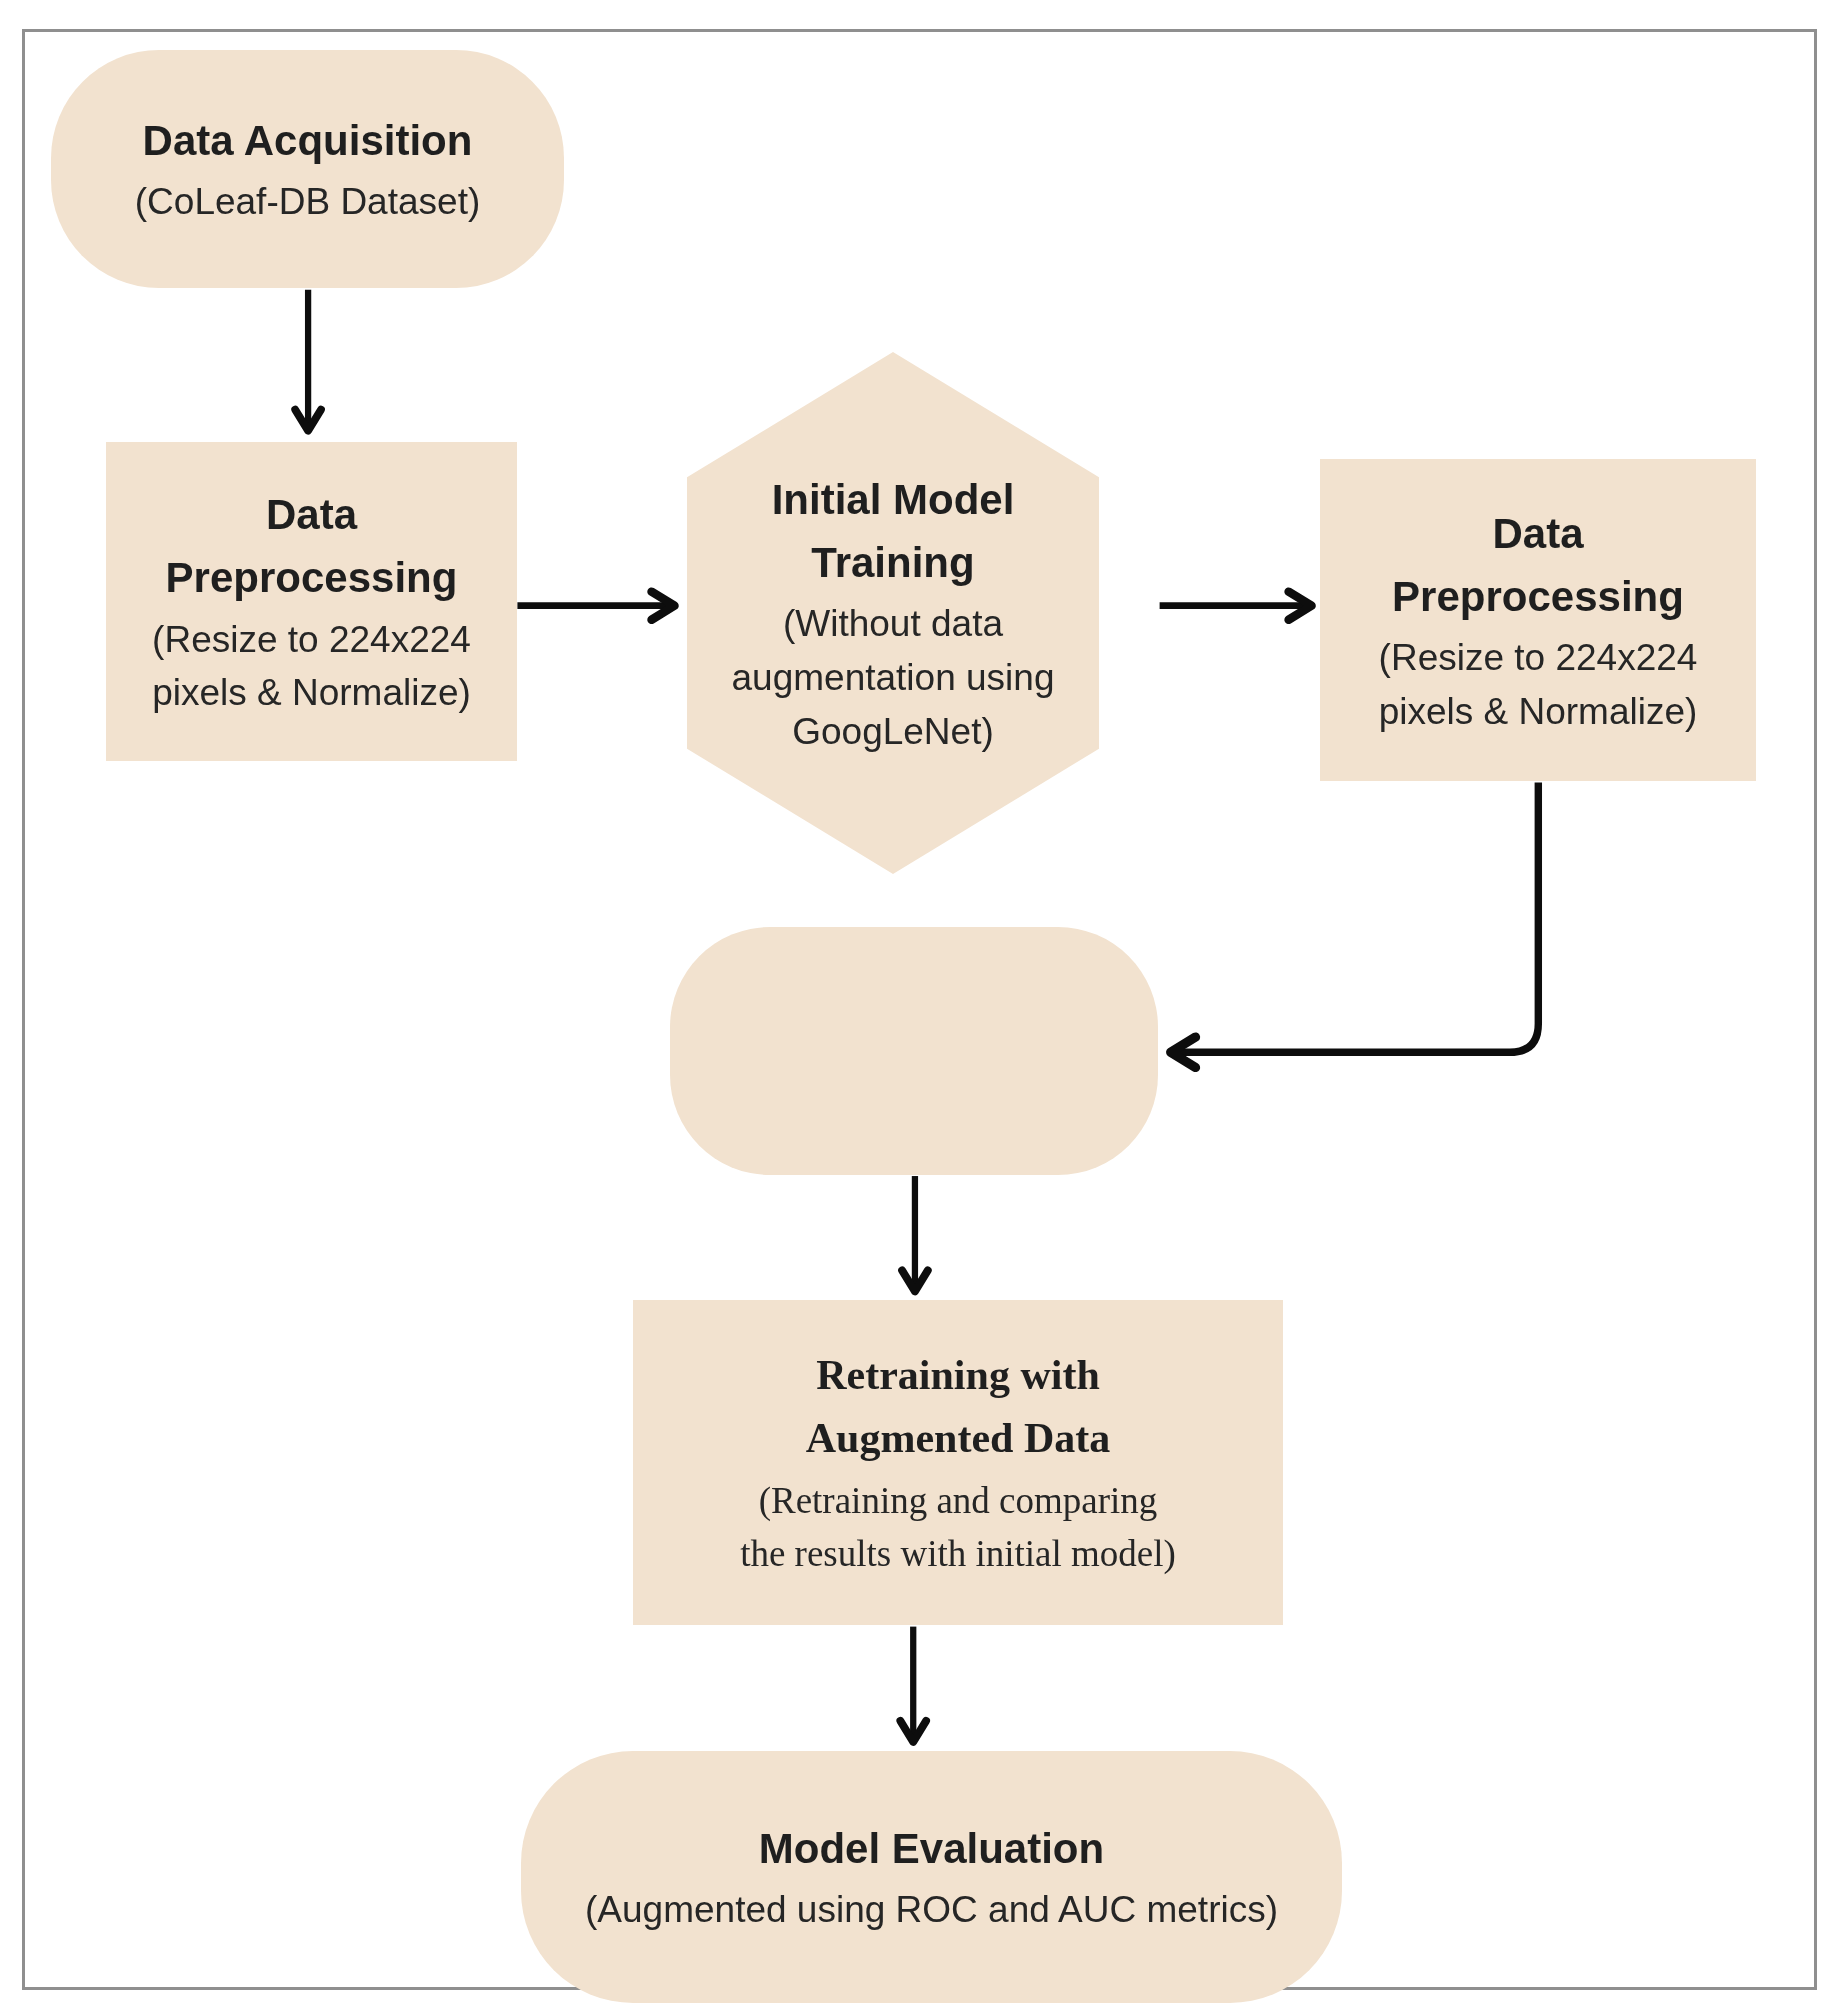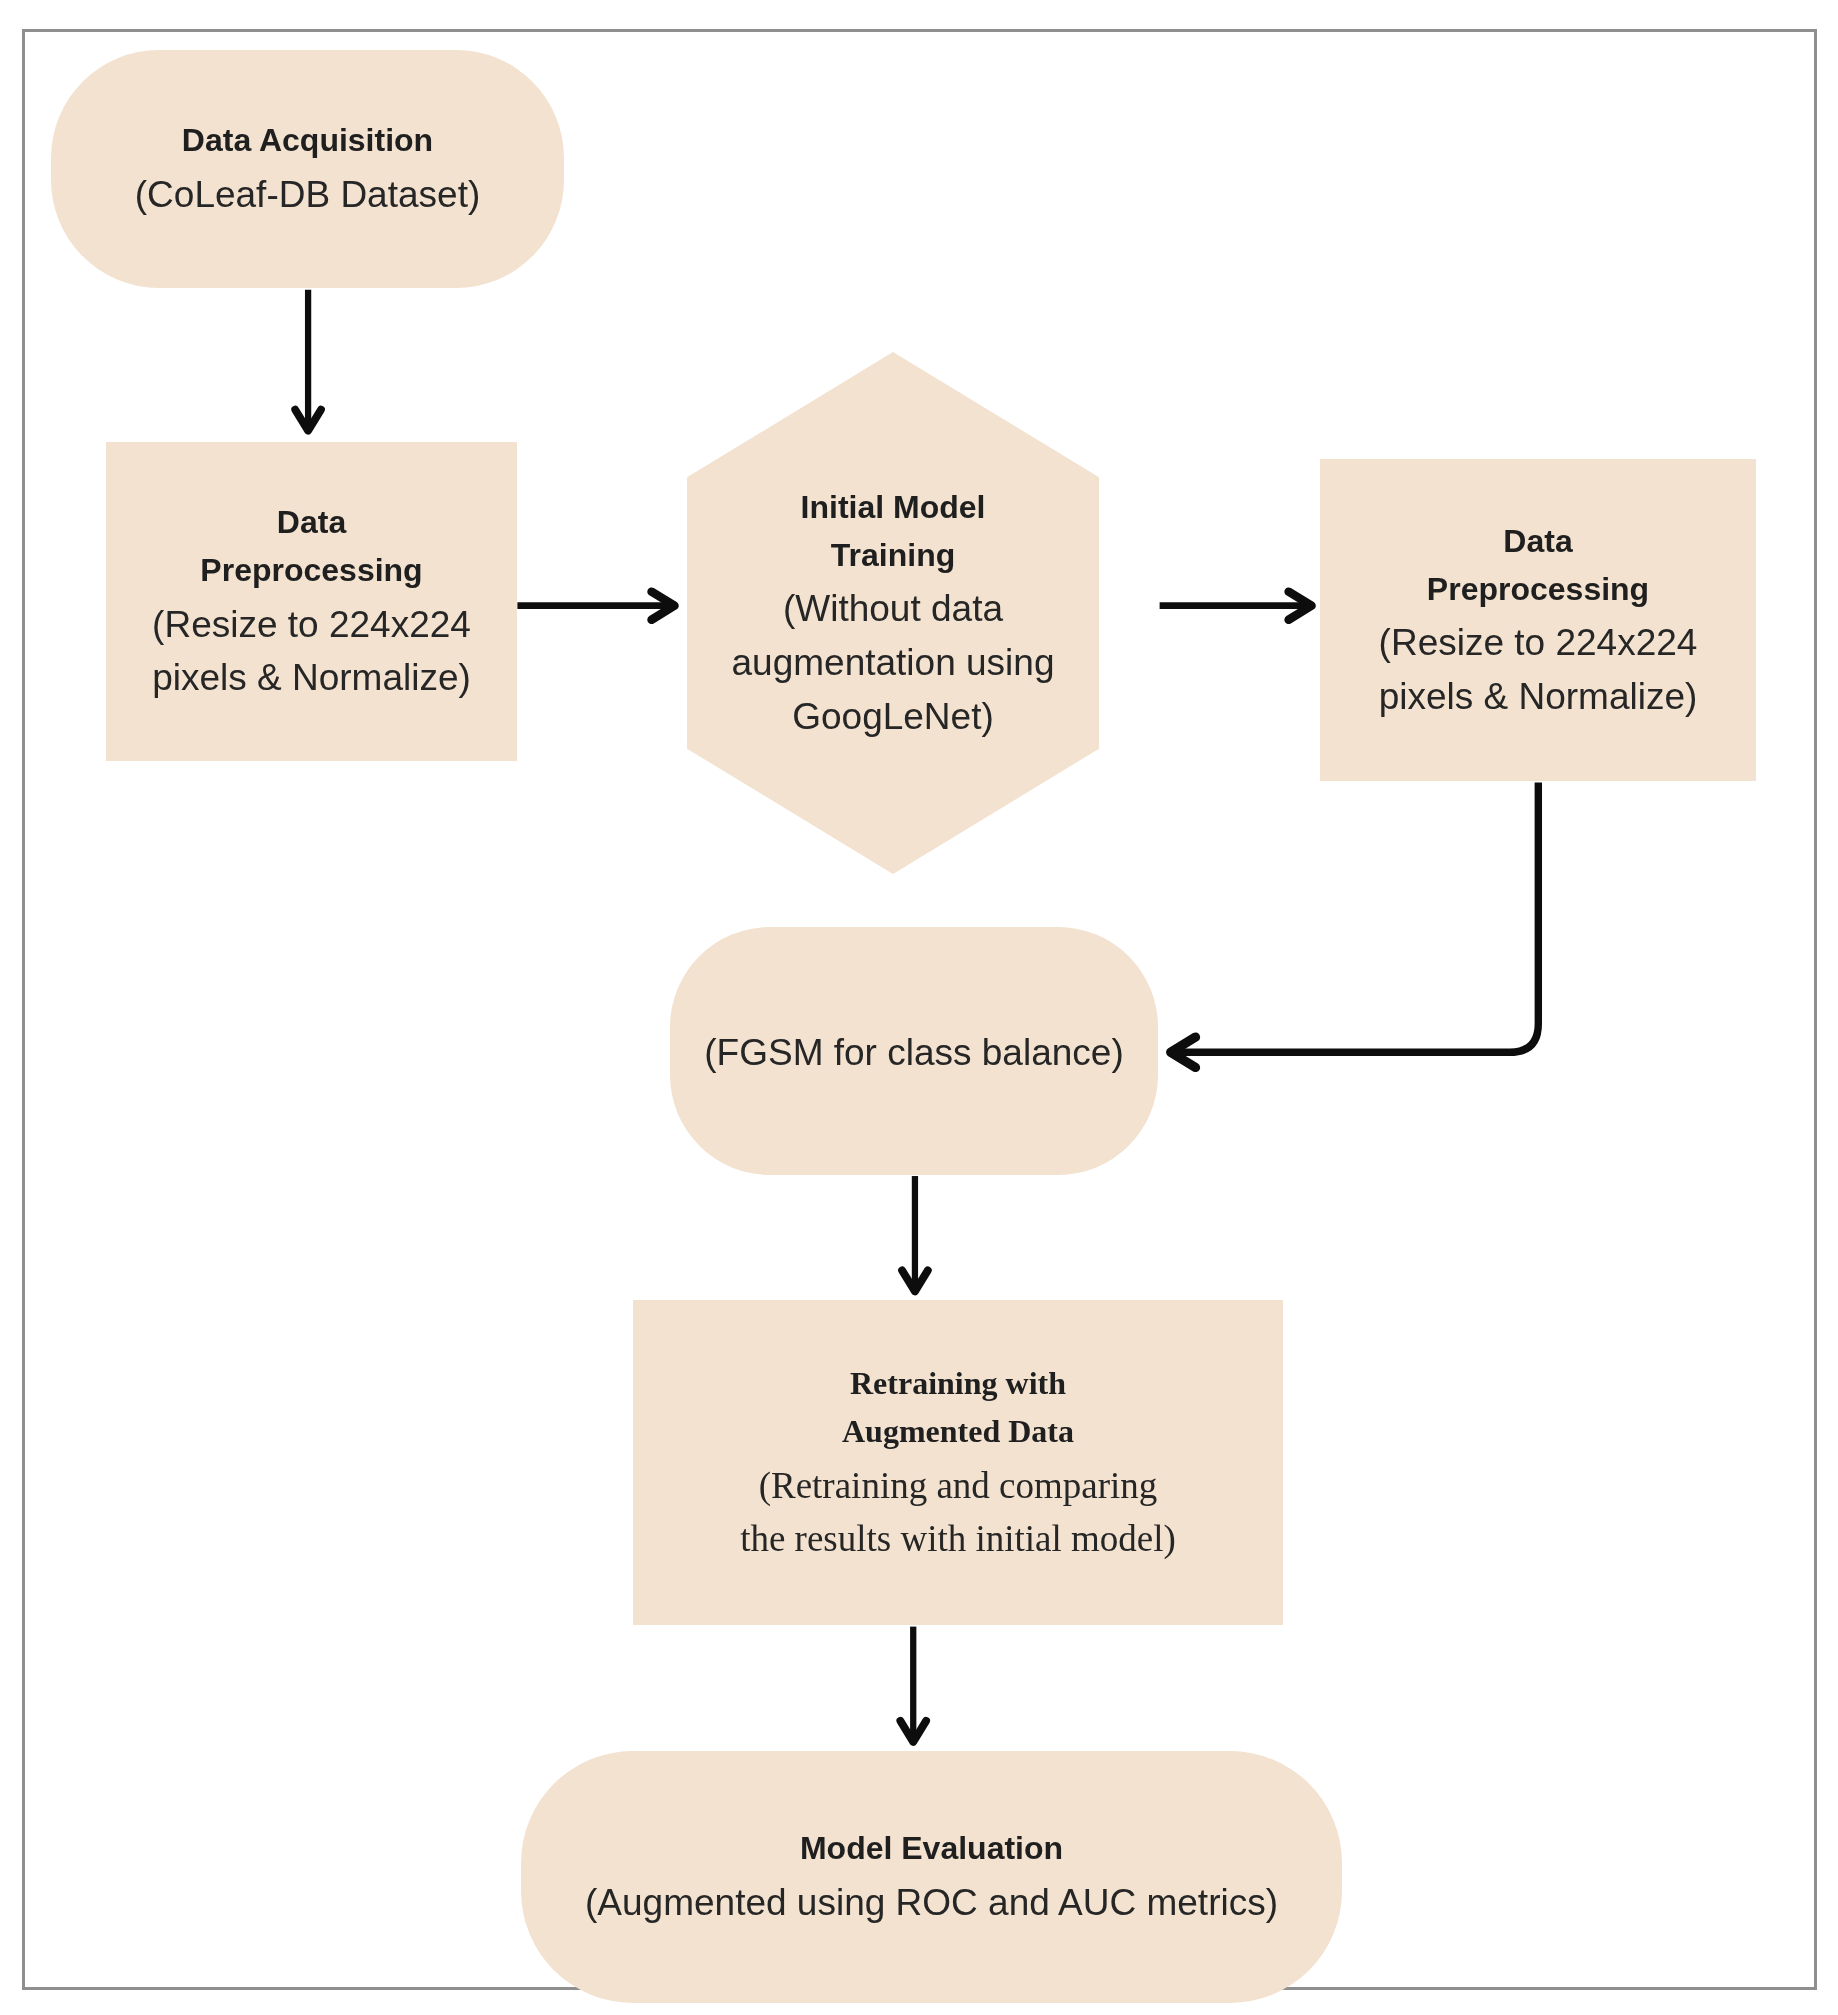--- a/index.html
+++ b/index.html
@@ -23,21 +23,21 @@
     position: absolute;
     background: #f2e2cf;
     display: flex;
     flex-direction: column;
     align-items: center;
     justify-content: center;
     text-align: center;
     box-sizing: border-box;
   }
   .title {
-    font-size: 32px;
+    font-size: 42px;
     font-weight: 700;
     line-height: 1.5;
     color: #1f1f1f;
     white-space: pre-line;
   }
   .subtitle {
     font-size: 37px;
     font-weight: 400;
     line-height: 1.45;
     color: #262626;
@@ -102,21 +102,20 @@
   </div>
 
   <div class="node n-preproc-right">
     <div class="title">Data
 Preprocessing</div>
     <div class="subtitle">(Resize to 224x224
 pixels &amp; Normalize)</div>
   </div>
 
   <div class="node n-augmentation">
-    <div class="subtitle">(FGSM for class balance)</div>
   </div>
 
   <div class="node n-retraining">
     <div class="title">Retraining with
 Augmented Data</div>
     <div class="subtitle">(Retraining and comparing
 the results with initial model)</div>
   </div>
 
   <div class="node n-evaluation">

